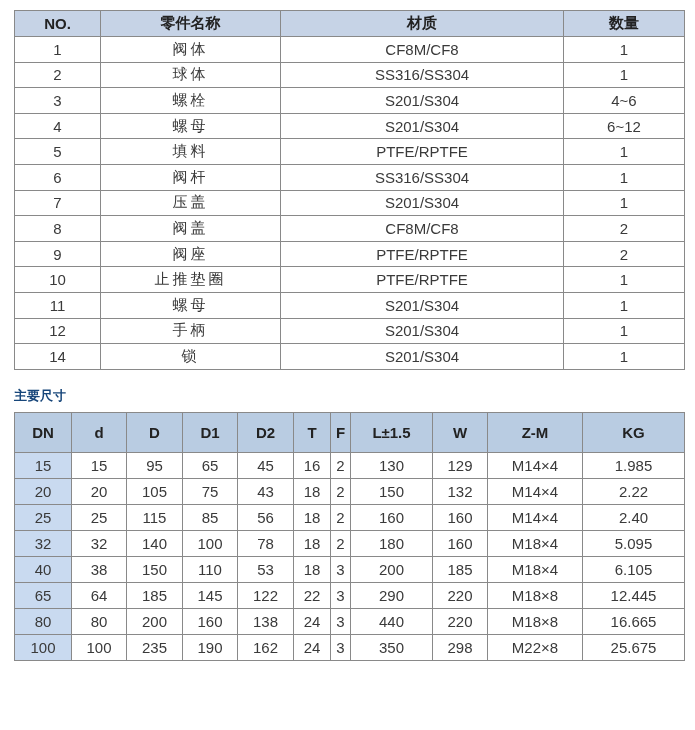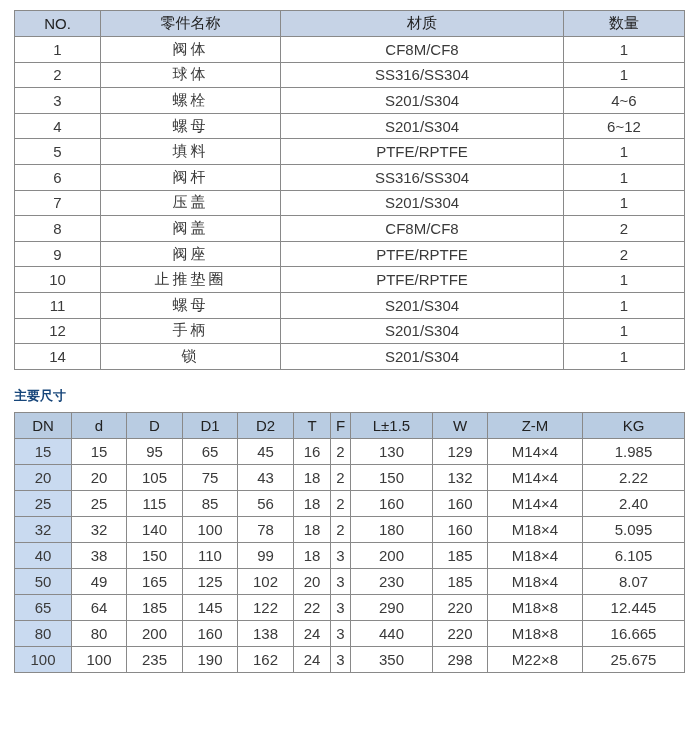--- a/index.html
+++ b/index.html
@@ -34,21 +34,21 @@
     border: 1px solid var(--border);
     text-align: center;
     vertical-align: middle;
     padding: 0;
     font-size: 15px;
     color: var(--text);
     white-space: nowrap;
     overflow: hidden;
   }
   th {
-    font-weight: normal;
+    font-weight: bold;
     color: #222222;
     text-align: center;
   }
   #parts-table th {
     height: 26px;
     background: var(--table1-header-bg);
   }
   #parts-table td {
     height: 25.6px;
   }
@@ -57,21 +57,21 @@
     letter-spacing: 3px;
     text-align: center;
   }
   .section-title {
     margin: 17px 0 7px 0;
     font-size: 13px;
     font-weight: 700;
     color: var(--title-color);
   }
   #dimensions-table th {
-    height: 26px;
+    height: 40px;
     background: var(--table2-header-bg);
   }
   #dimensions-table td {
     height: 26px;
   }
   #dimensions-table td:first-child {
     background: var(--dn-cell-bg);
   }
 </style>
 </head>
@@ -258,40 +258,27 @@
           <td>180</td>
           <td>160</td>
           <td>M18×4</td>
           <td>5.095</td>
         </tr>
         <tr>
           <td>40</td>
           <td>38</td>
           <td>150</td>
           <td>110</td>
-          <td>99</td>
+          <td>53</td>
           <td>18</td>
           <td>3</td>
           <td>200</td>
           <td>185</td>
           <td>M18×4</td>
           <td>6.105</td>
-        </tr>
-        <tr>
-          <td>50</td>
-          <td>49</td>
-          <td>165</td>
-          <td>125</td>
-          <td>102</td>
-          <td>20</td>
-          <td>3</td>
-          <td>230</td>
-          <td>185</td>
-          <td>M18×4</td>
-          <td>8.07</td>
         </tr>
         <tr>
           <td>65</td>
           <td>64</td>
           <td>185</td>
           <td>145</td>
           <td>122</td>
           <td>22</td>
           <td>3</td>
           <td>290</td>

